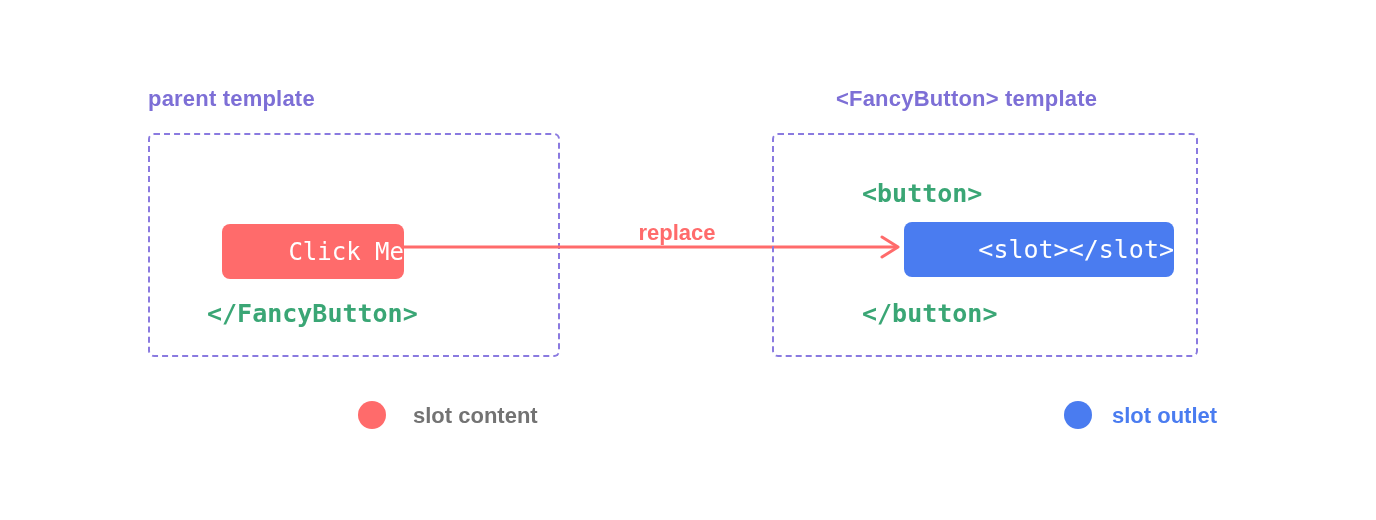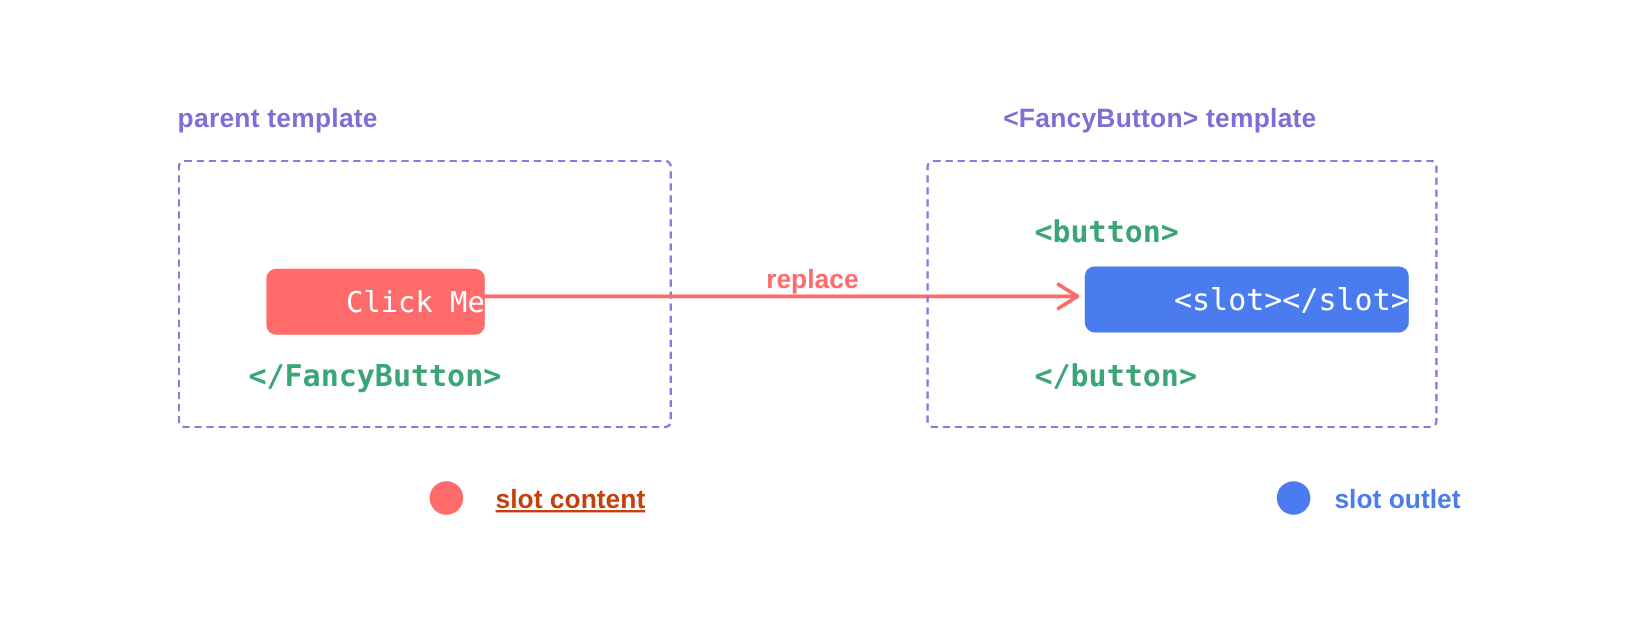--- a/index.html
+++ b/index.html
@@ -74,21 +74,21 @@
     height: 28px;
     border-radius: 50%;
   }
   .legend-dot.coral { background: #ff6b6b; }
   .legend-dot.blue  { background: #4a7cf0; }
   .legend-label {
     position: absolute;
     font-size: 22px;
     font-weight: 700;
   }
-  .legend-label.coral { color: #c2410c; text-decoration: underline; }
+  .legend-label.coral { color: #737373; }
   .legend-label.blue  { color: #4a7cf0; text-align: center; }
 </style>
 </head>
 <body>
 
 <div class="canvas">
 
   <div class="panel-title" style="left:148px; top:86px;text-align:center;">parent template</div>
 
   <div class="dashed-box" style="left:148px; top:133px; width:412px; height:224px;">

